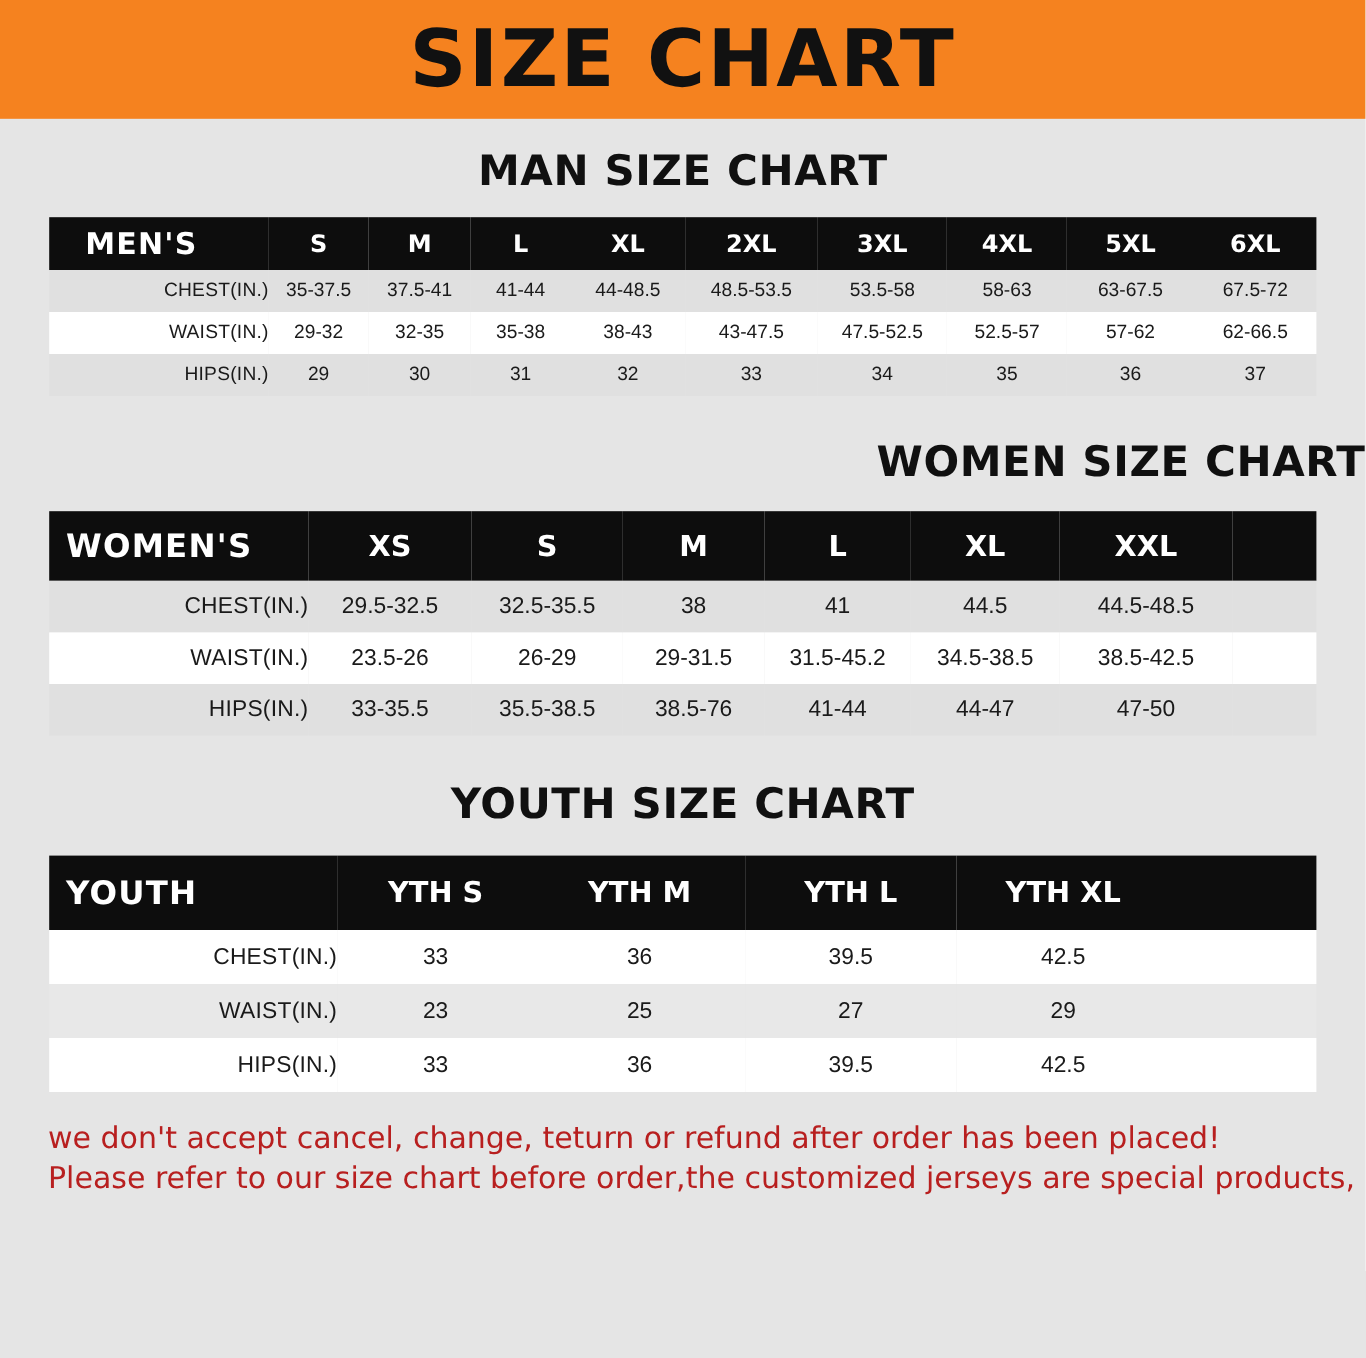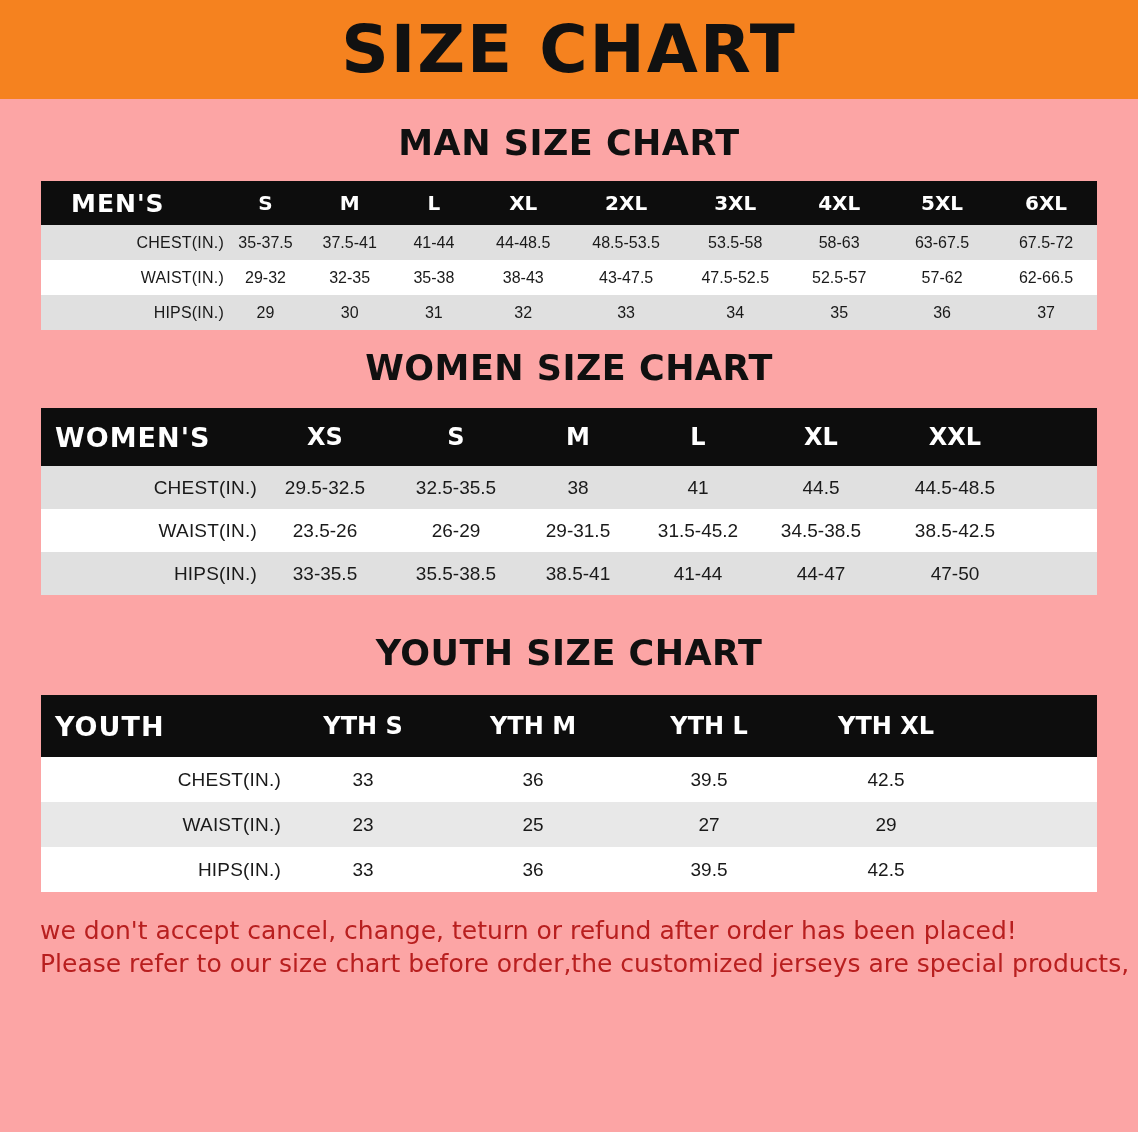--- a/index.html
+++ b/index.html
@@ -10,21 +10,21 @@
     width: 1138px;
     height: 1132px;
     background: #ffffff;
     font-family: "Liberation Sans", sans-serif;
     overflow: hidden;
   }
   .page {
     position: relative;
     width: 1138px;
     height: 1132px;
-    background: #fca5a5;
+    background: #e5e5e5;
   }
 
   
   .banner {
     width: 100%;
     height: 99px;
     background: #f5821f;
     display: flex;
     align-items: center;
     justify-content: center;
@@ -43,21 +43,21 @@
   
   .section-heading {
     text-align: center;
     font-family: "DejaVu Sans", sans-serif;
     font-weight: bold;
     font-size: 35px;
     color: #101010;
     letter-spacing: 0.5px;
   }
   .sec1-h { margin-top: 24px; }
-  .sec2-h { margin-top: 18px; }
+  .sec2-h { margin-top: 36px; text-align: right; }
   .sec3-h { margin-top: 38px; }
 
   
   .table-wrap {
     margin: 0 41px;
   }
   table.size-table {
     border-collapse: collapse;
     width: 1056px;
     table-layout: fixed;
@@ -256,21 +256,21 @@
           <td class="cell">29-31.5</td>
           <td class="cell">31.5-45.2</td>
           <td class="cell">34.5-38.5</td>
           <td class="cell">38.5-42.5</td>
           <td class="cell"></td>
         </tr>
         <tr class="band-grey">
           <td class="row-label">HIPS(IN.)</td>
           <td class="cell">33-35.5</td>
           <td class="cell">35.5-38.5</td>
-          <td class="cell">38.5-41</td>
+          <td class="cell">38.5-76</td>
           <td class="cell">41-44</td>
           <td class="cell">44-47</td>
           <td class="cell">47-50</td>
           <td class="cell"></td>
         </tr>
       </tbody>
     </table>
   </div>
 
   <div class="section-heading sec3-h">YOUTH SIZE CHART</div>

